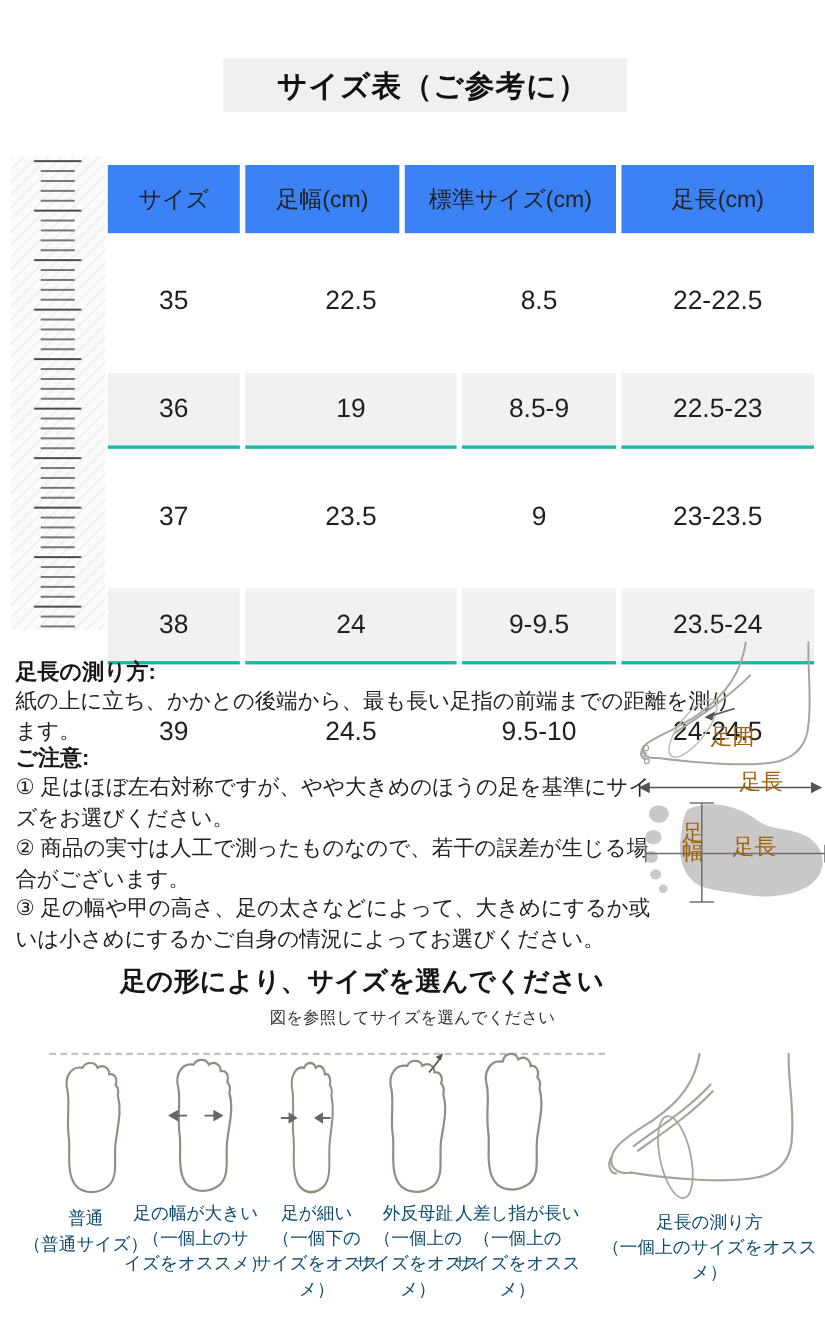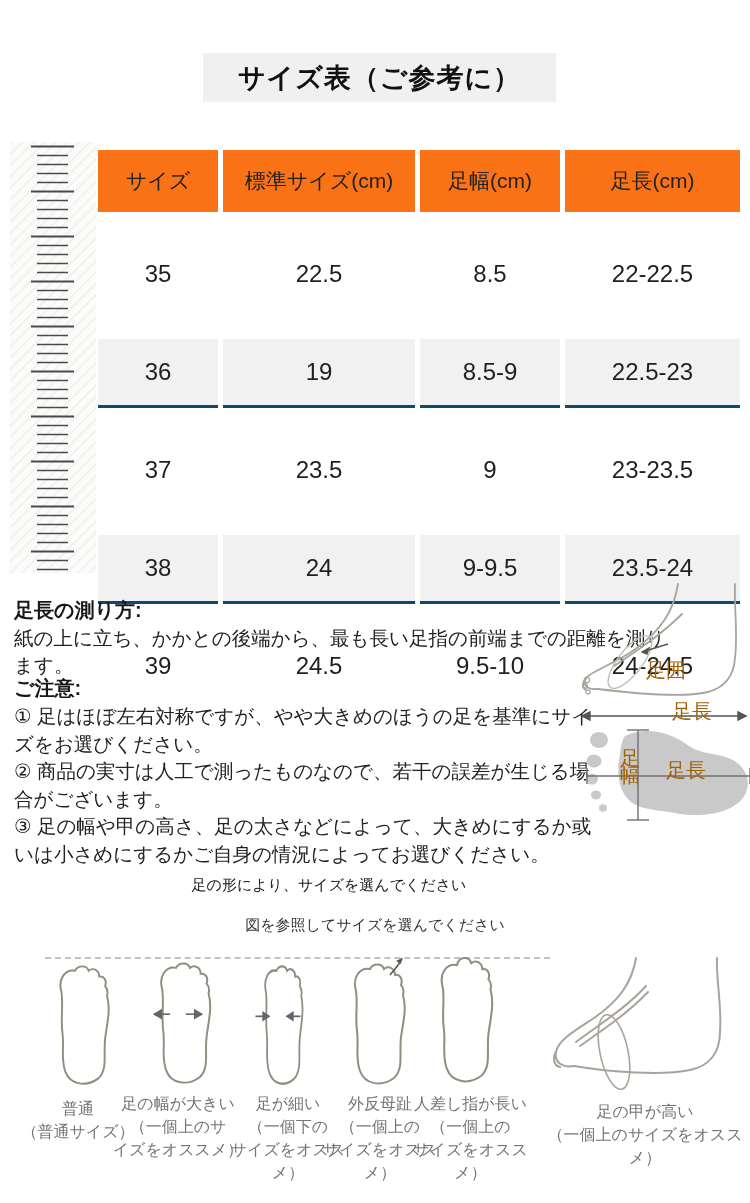--- a/index.html
+++ b/index.html
@@ -7,35 +7,35 @@
     width:750px;height:1203px;background:#ffffff;
     font-family:"Liberation Sans","DejaVu Sans",sans-serif;
     color:#1f1f1f;position:relative;overflow:hidden;
   }
   .abs{position:absolute;}
 
   
   .title-box{
     left:203px;top:53px;width:353px;height:49px;
     background:#f0f0f0;display:flex;align-items:center;justify-content:center;
-    font-size:27px;font-weight:bold;letter-spacing:1px;color:#111;
+    font-size:27px;font-weight:bold;letter-spacing:1px;color:#111;padding-left:14px;
   }
 
   
   .ruler{left:10px;top:142px;}
 
   
   .size-table{left:98px;top:150px;width:642px;}
   .t-row{display:flex;gap:5px;}
   .t-row .c{display:flex;align-items:center;justify-content:center;box-sizing:border-box;}
   .c1{width:120px;} .c2{width:192px;} .c3{width:140px;} .c4{flex:1;}
   .t-head{height:62px;}
-  .t-head .c{background:#f97316;font-size:21px;color:#222;}
+  .t-head .c{background:#3b82f6;font-size:21px;color:#222;}
   .t-data{height:72px;font-size:24px;color:#1f1f1f;margin-top:26px;}
-  .t-data.alt .c{background:#f1f1f1;border-top:3px solid #fff;border-bottom:3px solid #0c4a6e;}
+  .t-data.alt .c{background:#f1f1f1;border-top:3px solid #fff;border-bottom:3px solid #14b8a6;}
 
   
   .h-bold{font-size:20px;font-weight:bold;color:#171717;}
   .measure-h{left:14px;top:597px;}
   .measure-b{left:14px;top:625px;width:670px;font-size:19.5px;line-height:27px;color:#222;}
   .notes-h{left:14px;top:675px;}
   .notes-list{left:14px;top:703px;width:585px;font-size:19.5px;line-height:27.5px;color:#222;}
   .notes-list p{margin:0;}
 
   
@@ -43,29 +43,29 @@
   .lbl-sokui{left:646px;top:662px;}
   .lbl-sokucho-side{left:672px;top:703px;}
   .lbl-ashihaba{left:620px;top:750px;width:36px;word-break:break-all;}
   .lbl-sokucho-print{left:666px;top:762px;}
 
   .sidefoot-svg{left:578px;top:580px;}
   .bigfoot-svg{left:550px;top:956px;}
   .print-svg{left:583px;top:724px;}
 
   
-  .guide-h{left:0;top:876px;width:658px;text-align:center;font-size:15px;font-weight:normal;color:#151515;}
+  .guide-h{left:0;top:876px;width:658px;text-align:center;font-size:24px;font-weight:bold;color:#151515;}
   .guide-sub{left:0;top:916px;width:750px;text-align:center;font-size:15px;color:#333;}
   .dash-line{left:45px;top:957px;width:505px;height:0;border-top:2px dashed #c2c2c2;}
 
   .foot1{left:38px;top:963px;} .foot2{left:138px;top:960px;}
   .foot3{left:248px;top:963px;} .foot4{left:332px;top:957px;}
   .foot5{left:418px;top:955px;}
 
-  .cap{font-size:16px;line-height:23px;color:#737373;text-align:center;}
+  .cap{font-size:16px;line-height:23px;color:#0c4a6e;text-align:center;}
   .cap .cap-note{white-space:pre-line;}
   .cap1{left:18px;top:1097px;width:120px;}
   .cap2{left:108px;top:1092px;width:140px;}
   .cap3{left:218px;top:1092px;width:140px;}
   .cap4{left:310px;top:1092px;width:140px;}
   .cap5{left:398px;top:1092px;width:145px;}
   .cap6{left:540px;top:1100px;width:210px;}
 </style>
 </head>
 <body>
@@ -86,22 +86,22 @@
       <line x1="27" y1="40.5" x2="58" y2="40.5" stroke="#4a4a4a" stroke-width="1.5"></line>
     </pattern>
   </defs>
   <rect width="86" height="431" fill="url(#hatch)"></rect>
   <rect width="86" height="431" fill="url(#ticks)"></rect>
 </svg>
 
 <div class="abs size-table">
   <div class="t-row t-head">
     <div class="c c1">サイズ</div>
+    <div class="c c3">足幅(cm)</div>
     <div class="c c2">標準サイズ(cm)</div>
-    <div class="c c3">足幅(cm)</div>
     <div class="c c4">足長(cm)</div>
   </div>
   <div class="t-row t-data">
     <div class="c c1">35</div>
     <div class="c c2">22.5</div>
     <div class="c c3">8.5</div>
     <div class="c c4">22-22.5</div>
   </div>
   <div class="t-row t-data alt">
     <div class="c c1">36</div>
@@ -244,15 +244,15 @@
   <div>外反母趾</div>
   <div class="cap-note">（一個上の
 サイズをオススメ）</div>
 </div>
 <div class="abs cap cap5">
   <div>人差し指が長い</div>
   <div class="cap-note">（一個上の
 サイズをオススメ）</div>
 </div>
 <div class="abs cap cap6">
-  <div>足の甲が高い</div>
+  <div>足長の測り方</div>
   <div class="cap-note">（一個上のサイズをオススメ）</div>
 </div>
 
 </body></html>

